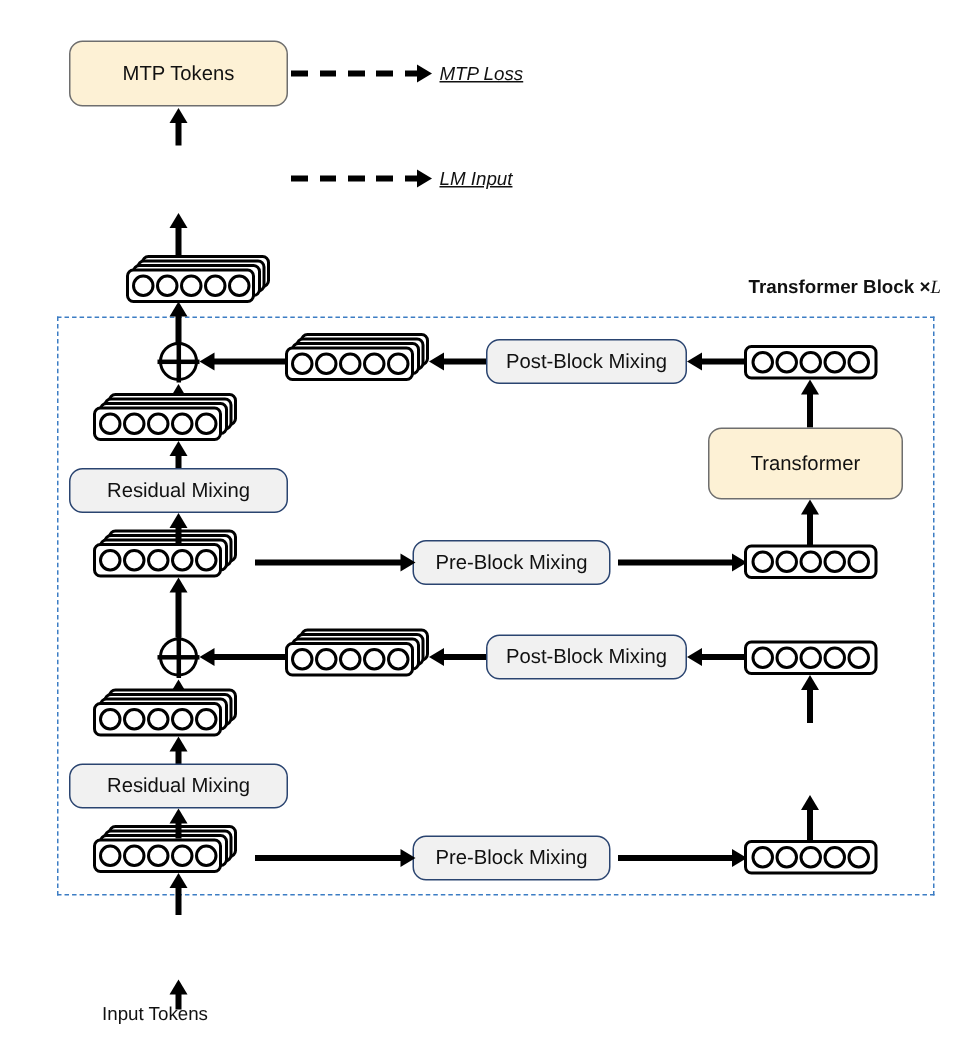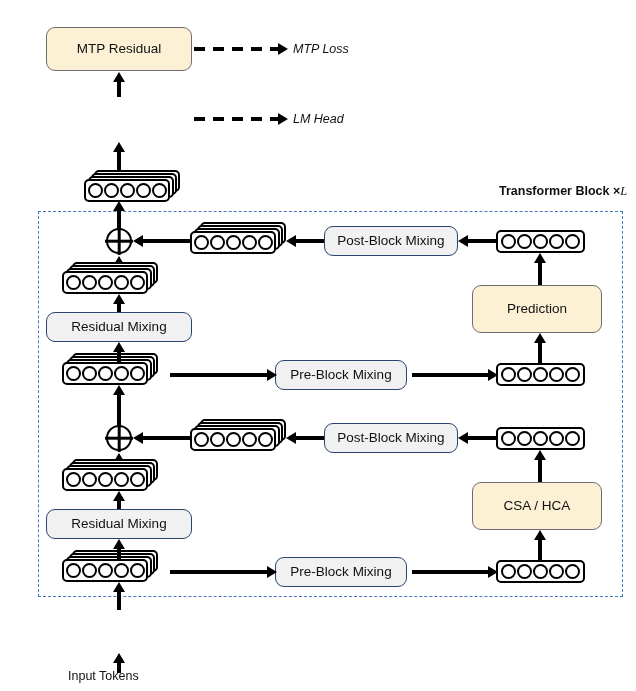--- a/index.html
+++ b/index.html
@@ -22,21 +22,21 @@
 
   
   .dashed{
     position:absolute;box-sizing:border-box;
     border:1.6px dashed #3C7DC4;
     background:transparent;
   }
 
   
   .lbl{position:absolute;white-space:nowrap;color:#111;}
-  .lbl.italic{font-style:italic;font-size:12.5px;}
+  .lbl.italic{font-style:italic;font-size:12.5px;text-decoration:underline;}
   .lbl.bold{font-weight:bold;font-size:12.5px;}
   .lbl.plain{font-size:12.5px;}
   .mathL{font-style:italic;font-family:"Liberation Serif","DejaVu Serif",serif;font-weight:normal;}
 
   
   .tokrow{
     position:absolute;box-sizing:border-box;
     border:2.2px solid #000;border-radius:5px;background:#fff;
     display:flex;align-items:center;justify-content:center;
     gap:1px;padding:0 3px;
@@ -103,40 +103,40 @@
 <div id="stage">
 
   <div class="dashed" style="left:38px;top:211px;width:585px;height:386px;"></div>
 
   <div class="lbl bold" style="left:499px;top:184px;">
     <span>Transformer Block</span>
     <span>×</span><span class="mathL">L</span>
   </div>
 
   <div class="box yellow" style="left:46px;top:27px;width:146px;height:44px;">
-    <span>MTP Residual</span>
+    <span>MTP Tokens</span>
   </div>
 
   <div class="darrow" style="left:194px;top:41px;width:94px;height:16px;">
     <div class="dshaft" style="width:94px;"></div>
       <div class="head"></div>
   </div>
   <div class="lbl italic" style="left:293px;top:42px;">MTP Loss</div>
 
   <div class="arrow up" style="left:111px;top:72px;width:16px;height:25px;">
     <div class="shaft" style="height:18px;"></div>
       <div class="head"></div>
   </div>
 
 
   <div class="darrow" style="left:194px;top:111px;width:94px;height:16px;">
     <div class="dshaft" style="width:94px;"></div>
       <div class="head"></div>
   </div>
-  <div class="lbl italic" style="left:293px;top:112px;">LM Head</div>
+  <div class="lbl italic" style="left:293px;top:112px;">LM Input</div>
 
   <div class="arrow up" style="left:111px;top:142px;width:16px;height:29px;">
     <div class="shaft" style="height:22px;"></div>
       <div class="head"></div>
   </div>
 
   <div class="tokstack" style="left:84px;top:170px;width:96px;height:32px;">
     <div class="sheet" style="left:10px;top:0px;width:86px;height:22px;"></div>
     <div class="sheet" style="left:7px;top:3px;width:86px;height:22px;"></div>
     <div class="sheet" style="left:4px;top:6px;width:86px;height:22px;"></div>
@@ -203,21 +203,21 @@
       <i class="dot"></i>
       <i class="dot"></i>
   </div>
 
   <div class="arrow up" style="left:532px;top:253px;width:16px;height:32px;">
     <div class="shaft" style="height:25px;"></div>
       <div class="head"></div>
   </div>
 
   <div class="box yellow" style="left:472px;top:285px;width:130px;height:48px;">
-    <span>Prediction</span>
+    <span>Transformer</span>
   </div>
 
   <div class="arrow up" style="left:532px;top:333px;width:16px;height:32px;">
     <div class="shaft" style="height:25px;"></div>
       <div class="head"></div>
   </div>
 
   <div class="tokrow" style="left:496px;top:363px;width:89px;height:23px;">
     <i class="dot"></i>
       <i class="dot"></i>
@@ -333,23 +333,20 @@
       <i class="dot"></i>
       <i class="dot"></i>
       <i class="dot"></i>
   </div>
 
   <div class="arrow up" style="left:532px;top:450px;width:16px;height:32px;">
     <div class="shaft" style="height:25px;"></div>
       <div class="head"></div>
   </div>
 
-  <div class="box yellow" style="left:472px;top:482px;width:130px;height:48px;">
-    <span>CSA / HCA</span>
-  </div>
 
   <div class="arrow up" style="left:532px;top:530px;width:16px;height:32px;">
     <div class="shaft" style="height:25px;"></div>
       <div class="head"></div>
   </div>
 
   <div class="tokrow" style="left:496px;top:560px;width:89px;height:23px;">
     <i class="dot"></i>
       <i class="dot"></i>
       <i class="dot"></i>

